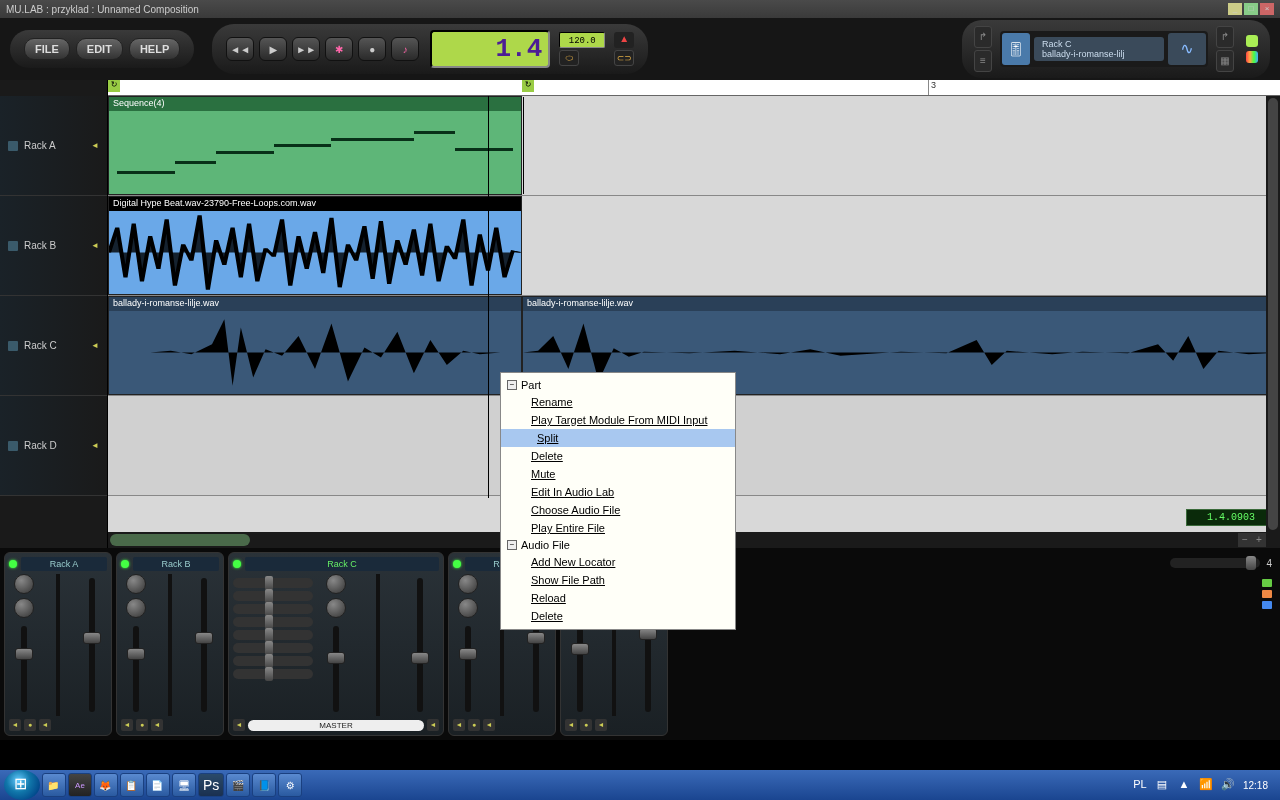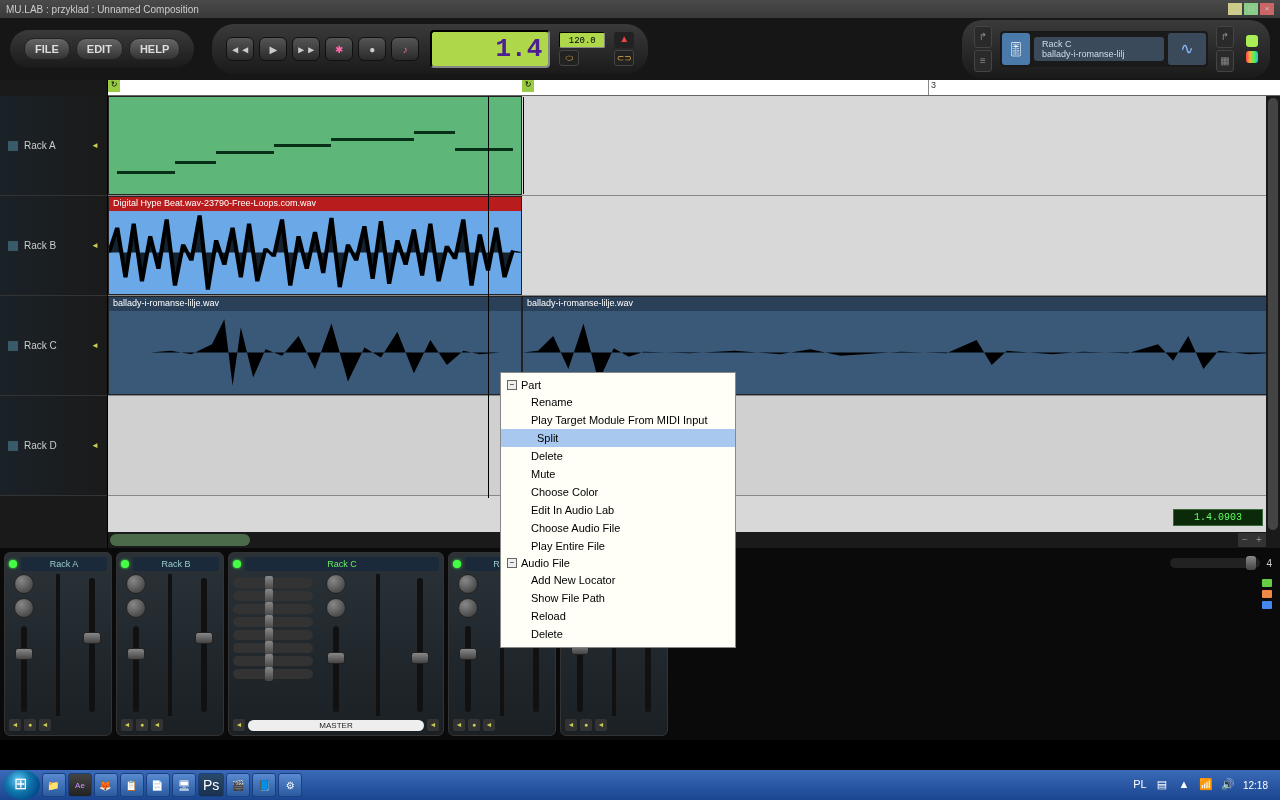--- a/index.html
+++ b/index.html
@@ -49,41 +49,41 @@
 .loop-marker { position: absolute; top: 0; width: 12px; height: 12px; background: #9c4; font-size: 8px; text-align: center; }
 .tracks-canvas { flex: 1; position: relative; background: #d8d8d8; }
 .track-lane { height: 100px; border-bottom: 1px solid #888; position: relative; background: #d8d8d8; }
 .track-lane.empty { background: #d0d0d0; }
 
 .clip { position: absolute; top: 0; height: 100%; border: 1px solid #222; }
 .clip-label { position: absolute; top: 0; left: 0; right: 0; height: 14px; font-size: 9px; color: #fff; padding: 1px 4px; }
 .clip-seq { background: #5eb678; }
 .clip-seq .clip-label { background: #2a7040; }
 .clip-audio-blue { background: #6aa8e8; }
-.clip-audio-blue .clip-label { background: #b91c1c; }
+.clip-audio-blue .clip-label { background: #000000; }
 .clip-audio-dark { background: #3a5878; }
 .clip-audio-dark .clip-label { background: #2a4058; }
 .clip-body { position: absolute; top: 14px; left: 0; right: 0; bottom: 0; overflow: hidden; }
 .midi-note { position: absolute; height: 3px; background: #083018; }
 
 .playhead { position: absolute; top: 0; bottom: 50px; width: 1px; background: #000; left: 380px; z-index: 5; pointer-events: none; }
 .split-line { position: absolute; top: 0; bottom: 0; width: 1px; background: #000; left: 414px; z-index: 4; }
 
-.position-readout { position: absolute; right: 17px; bottom: 22px; background: #0a2a0a; border: 1px solid #3a6a3a; color: #6f6; font-size: 10px; font-family: 'Courier New'; padding: 2px 20px; }
+.position-readout { position: absolute; right: 4px; bottom: 22px; background: #0a2a0a; border: 1px solid #3a6a3a; color: #6f6; font-size: 10px; font-family: 'Courier New'; padding: 2px 20px; }
 .hscroll { position: absolute; left: 0; right: 0; bottom: 0; height: 16px; background: #1a1a1a; }
 .hscroll-thumb { position: absolute; left: 2px; width: 140px; top: 2px; bottom: 2px; background: #4a6a4a; border-radius: 6px; }
 .zoom-btn { position: absolute; width: 14px; height: 14px; background: #333; color: #888; font-size: 10px; text-align: center; line-height: 14px; top: 1px; }
 .vscroll { position: absolute; right: 0; top: 16px; bottom: 16px; width: 14px; background: #1a1a1a; }
 .vscroll-thumb { position: absolute; top: 2px; bottom: 2px; left: 2px; right: 2px; background: #444; border-radius: 6px; }
 
 
 .context-menu { position: absolute; left: 500px; top: 372px; width: 236px; background: #fffff8; border: 1px solid #888; z-index: 100; padding: 4px 0; font-size: 11px; }
 .ctx-header { display: flex; align-items: center; gap: 4px; padding: 2px 6px; color: #000; font-weight: normal; }
 .ctx-collapse { width: 10px; height: 10px; border: 1px solid #666; background: #eee; font-size: 8px; text-align: center; line-height: 8px; }
-.ctx-item { padding: 3px 6px 3px 30px; color: #000; cursor: pointer; }
+.ctx-item { padding: 3px 6px 3px 30px; color: #000; cursor: pointer; text-decoration: underline; }
 .ctx-item.highlighted { background: #a8c8f0; padding-left: 36px; }
 
 
 .mixer { height: 192px; background: #0a0a0a; display: flex; padding: 4px; gap: 4px; }
 .channel { width: 108px; background: linear-gradient(#2a3238,#1a2024); border: 1px solid #333; border-radius: 6px; display: flex; flex-direction: column; padding: 4px; gap: 3px; position: relative; }
 .channel.wide { width: 216px; }
 .ch-header { display: flex; align-items: center; gap: 4px; }
 .ch-led { width: 8px; height: 8px; border-radius: 50%; background: #4f4; box-shadow: 0 0 3px #4f4; }
 .ch-name { flex: 1; background: #1a2a3a; color: #9cc; font-size: 9px; text-align: center; padding: 2px; border-radius: 2px; }
 .ch-name.active { color: #6e6; }
@@ -209,20 +209,21 @@
       <div class="loop-marker" style="left:0">↻</div>
       <div class="loop-marker" style="left:414px">↻</div>
       <div class="ruler-mark" style="left:820px">3</div>
     </div>
     <div class="tracks-canvas">
       <div class="playhead"></div>
 
       <div class="track-lane">
         <div class="clip clip-seq" style="left:0;width:414px">
           <div class="split-line"></div>
+          <div class="clip-label">Sequence(4)</div>
           <div class="clip-body">
             <div class="midi-note" style="left:2%;width:14%;top:72%"></div>
             <div class="midi-note" style="left:16%;width:10%;top:60%"></div>
             <div class="midi-note" style="left:26%;width:14%;top:48%"></div>
             <div class="midi-note" style="left:40%;width:14%;top:40%"></div>
             <div class="midi-note" style="left:54%;width:20%;top:32%"></div>
             <div class="midi-note" style="left:74%;width:10%;top:24%"></div>
             <div class="midi-note" style="left:84%;width:14%;top:44%"></div>
           </div>
         </div>
@@ -277,21 +278,20 @@
 <div class="context-menu">
   <div class="ctx-header">
     <div class="ctx-collapse">−</div>
     <span>Part</span>
   </div>
   <div class="ctx-item">Rename</div>
   <div class="ctx-item">Play Target Module From MIDI Input</div>
   <div class="ctx-item highlighted">Split</div>
   <div class="ctx-item">Delete</div>
   <div class="ctx-item">Mute</div>
-  <div class="ctx-item">Choose Color</div>
   <div class="ctx-item">Edit In Audio Lab</div>
   <div class="ctx-item">Choose Audio File</div>
   <div class="ctx-item">Play Entire File</div>
   <div class="ctx-header">
     <div class="ctx-collapse">−</div>
     <span>Audio File</span>
   </div>
   <div class="ctx-item">Add New Locator</div>
   <div class="ctx-item">Show File Path</div>
   <div class="ctx-item">Reload</div>

